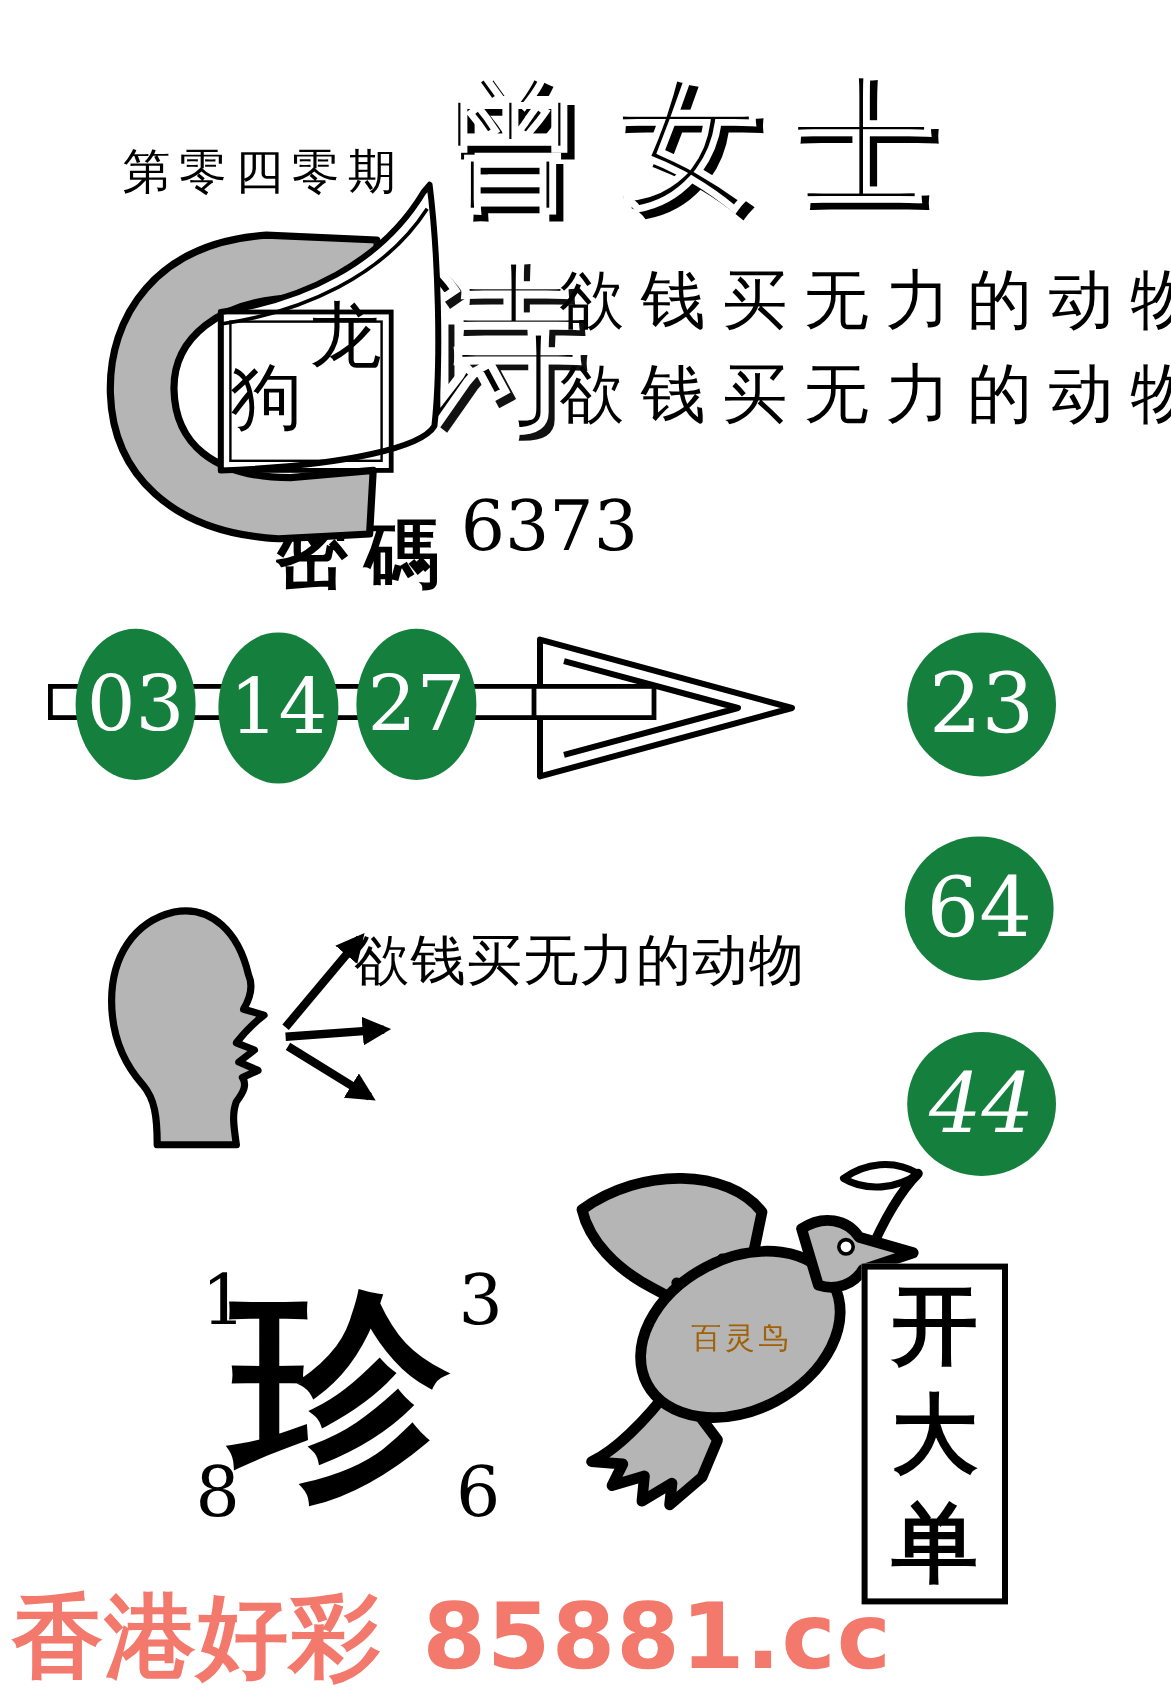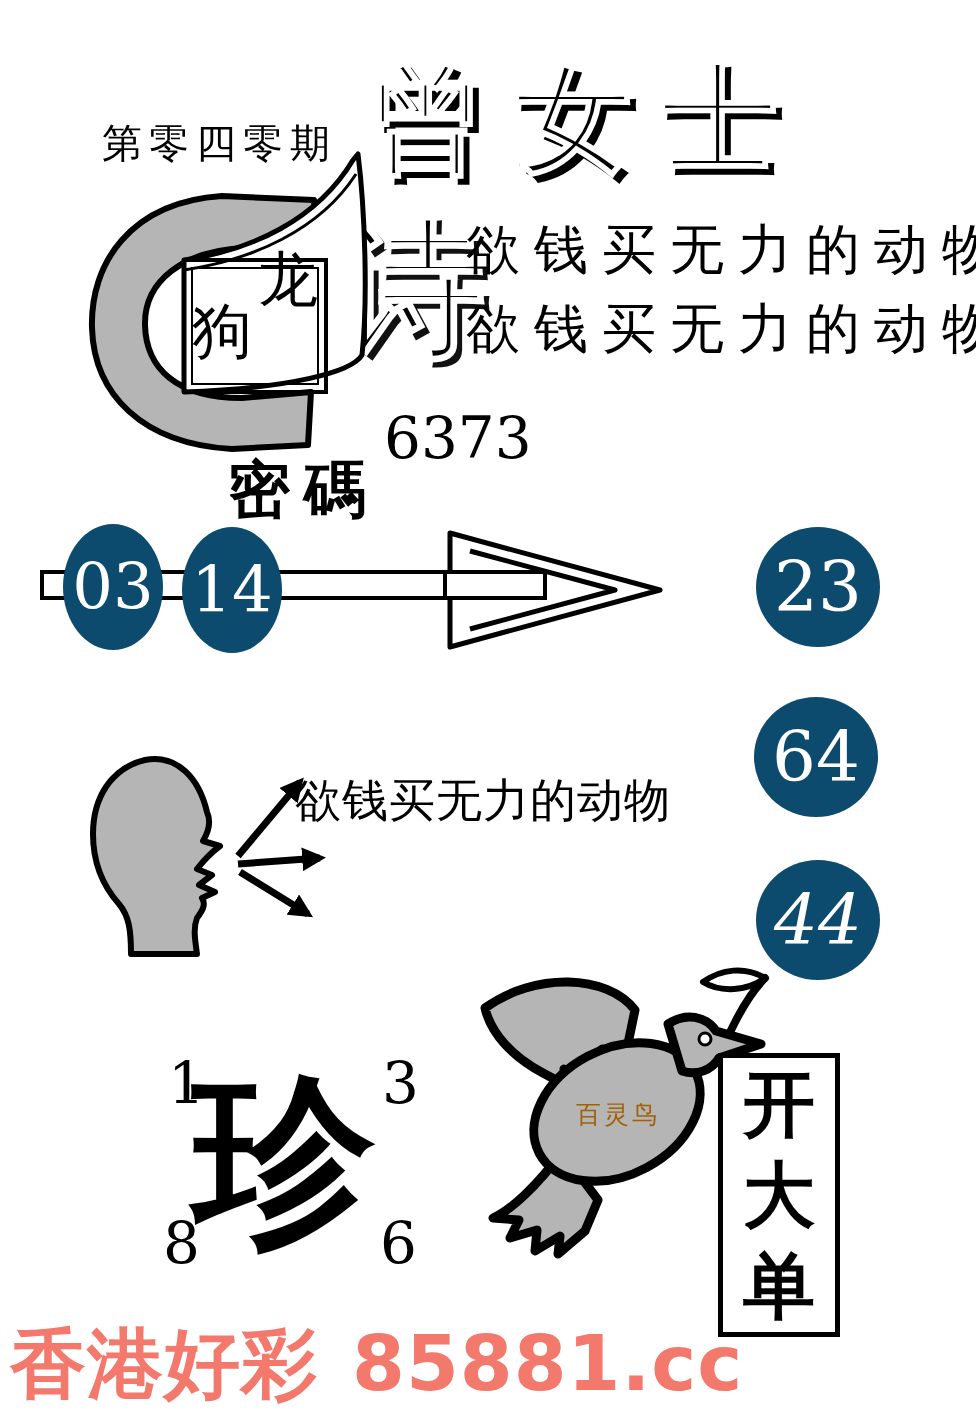--- a/index.html
+++ b/index.html
@@ -8,23 +8,23 @@
   .abs{position:absolute;}
   .serif{font-family:"DejaVu Serif","Liberation Serif",serif;text-align:center;}
   .issue{left:102px;top:116px;font-size:40px;letter-spacing:7px;}
   .title{left:368px;top:40px;font-size:118px;font-weight:bold;letter-spacing:28px;
          white-space:nowrap;-webkit-text-stroke:2px #fff;text-shadow:7px 7px 0 #000;}
   .shi{left:336px;top:190px;font-size:150px;font-weight:bold;
        -webkit-text-stroke:2px #fff;text-shadow:6px 6px 0 #111;}
   .poem{white-space:nowrap;font-size:54px;letter-spacing:14px;}
   .poem1{left:466px;top:214px;}
   .poem2{left:466px;top:293px;}
-  .pw-label{left:228px;top:420px;font-size:62px;font-weight:bold;letter-spacing:14px;margin-top:28px;}
+  .pw-label{left:228px;top:420px;font-size:62px;font-weight:bold;letter-spacing:14px;}
   .pw-value{left:384px;top:404px;font-size:58px;}
-  .ball{background:#0c4a6e;color:#fff;border-radius:50%;display:flex;align-items:center;
+  .ball{background:#15803d;color:#fff;border-radius:50%;display:flex;align-items:center;
         justify-content:center;font-family:"DejaVu Serif",serif;z-index:3;}
   .ball-main{width:100px;height:126px;font-size:64px;}
   .ball-side{width:124px;height:120px;font-size:69px;}
   .zchar{font-size:60px;z-index:4;}
   .speech{white-space:nowrap;font-size:46px;letter-spacing:1px;}
   .corner-num{font-size:58px;line-height:1.1;}
   .big-char{left:193px;top:1068px;font-size:182px;line-height:1;font-weight:bold;}
   .verdict-box{left:718px;top:1053px;width:112px;height:274px;border:5px solid #000;
                display:flex;flex-direction:column;align-items:center;justify-content:space-around;
                background:#fff;z-index:4;}
@@ -66,20 +66,21 @@
   <div class="abs serif pw-value">6373</div>
 
   <svg class="abs" style="left:30px;top:523px;z-index:1;" width="660" height="135" viewBox="0 0 660 135">
     <rect x="12" y="49" width="503" height="26" fill="#fff" stroke="#000" stroke-width="4"></rect>
     <polygon points="420,10 630,67 420,124" fill="#fff" stroke="#000" stroke-width="5" stroke-linejoin="round"></polygon>
     <rect x="415" y="49" width="100" height="26" fill="#fff" stroke="#000" stroke-width="4"></rect>
     <polyline points="440,28 585,67 440,106" fill="none" stroke="#000" stroke-width="5" stroke-linejoin="round"></polyline>
   </svg>
   <div class="abs ball ball-main" style="left:63px;top:524px;">03</div>
   <div class="abs ball ball-main" style="left:182px;top:527px;">14</div>
+  <div class="abs ball ball-main" style="left:297px;top:524px;">27</div>
 
   <div class="abs ball ball-side" style="left:756px;top:527px;">23</div>
   <div class="abs ball ball-side" style="left:754px;top:697px;">64</div>
   <div class="abs ball ball-side" style="left:756px;top:860px;font-style:italic;">44</div>
 
   <svg class="abs" style="left:85px;top:752px;" width="160" height="205" viewBox="0 0 160 205">
     <path d="M60,8 C26,16 8,46 8,82 C8,112 18,134 34,152 C44,164 46,178 46,202 L112,202
              C110,188 108,176 112,166 C118,158 121,152 117,146 L130,140 L114,133 L127,123 L112,117
              C119,108 127,100 135,94 L118,89 C124,79 126,69 122,60 C114,26 92,2 60,8 Z" fill="#b5b5b5" stroke="#000" stroke-width="6" stroke-linejoin="round"></path>
   </svg>

